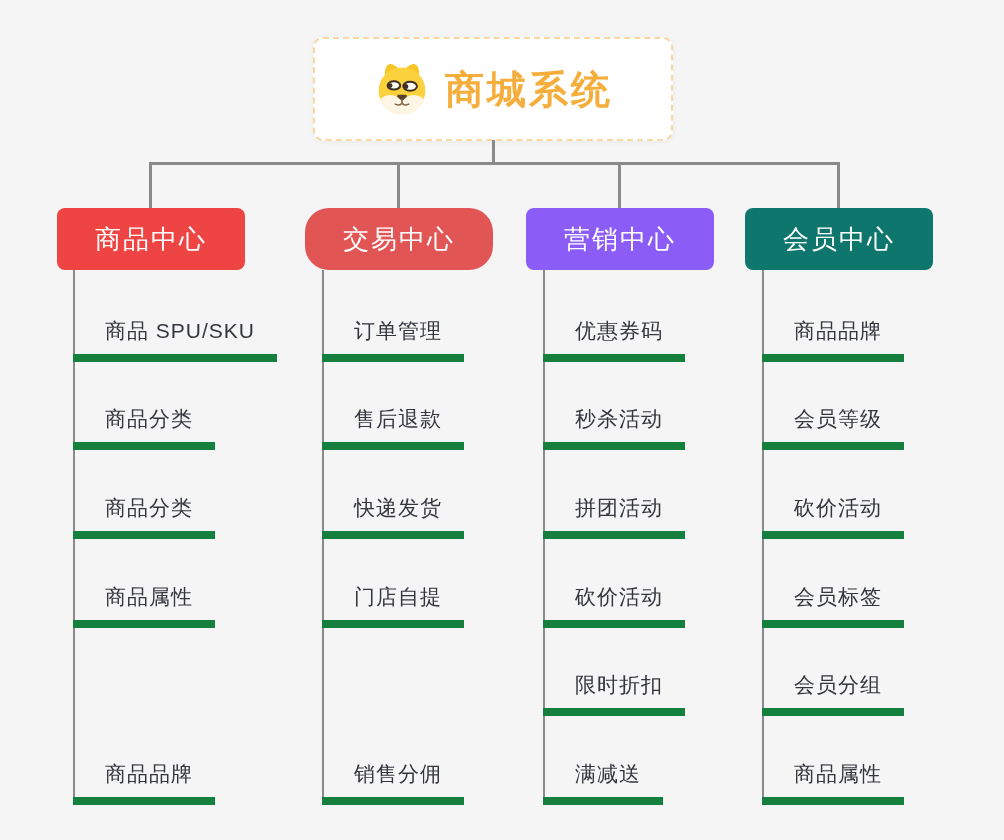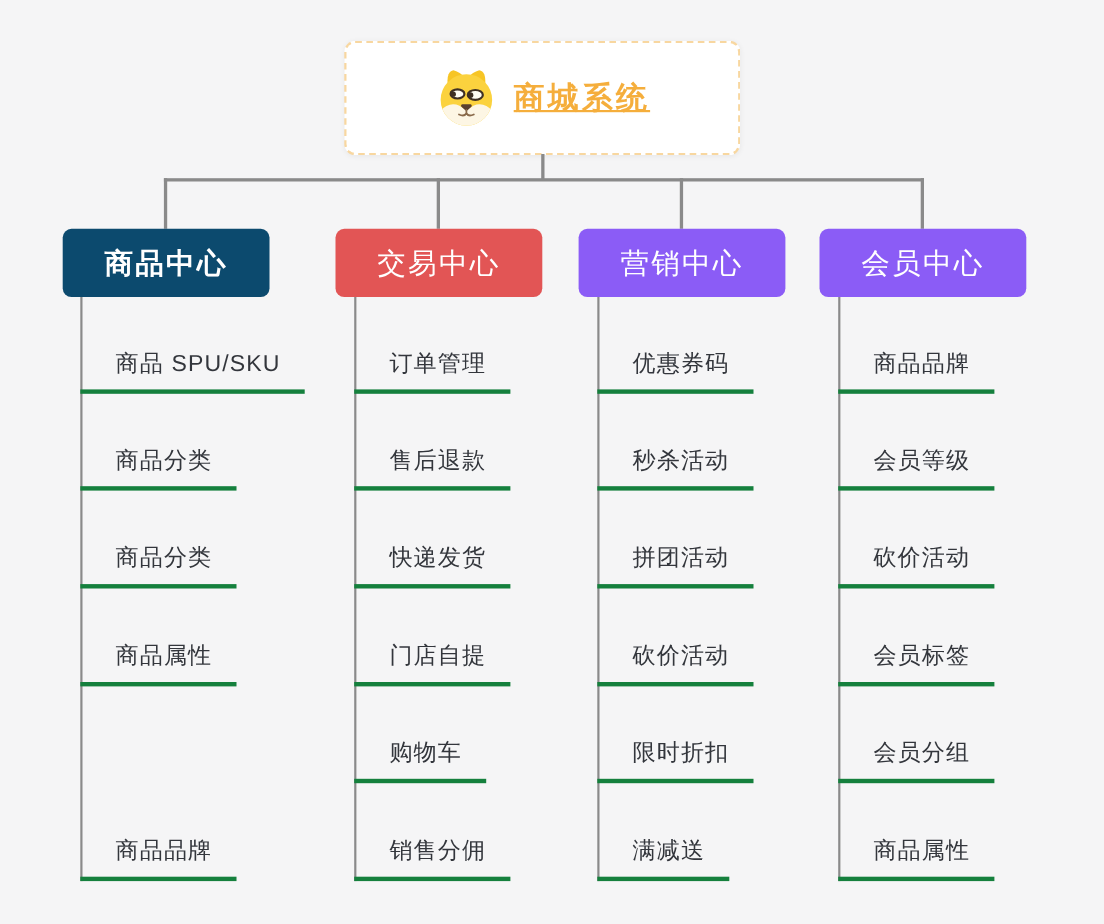--- a/index.html
+++ b/index.html
@@ -5,21 +5,21 @@
   html,body{margin:0;padding:0;}
   body{font-family:"Liberation Sans","DejaVu Sans",sans-serif;}
   .canvas{position:relative;width:1004px;height:840px;overflow:hidden;}
 
   
   .root-node{position:absolute;left:313px;top:37px;width:360px;height:104px;
     background:#ffffff;border:2px dashed #f8d7a0;border-radius:10px;
     box-sizing:border-box;display:flex;align-items:center;justify-content:center;gap:14px;
     box-shadow:0 1px 5px rgba(0,0,0,.05);cursor:pointer;}
   .root-icon{width:58px;height:54px;display:block;flex:0 0 auto;}
-  .root-title{font-size:28px;font-weight:700;letter-spacing:3px;line-height:1;text-decoration:underline;}
+  .root-title{font-size:39px;font-weight:700;letter-spacing:3px;line-height:1;}
 
   
   .line{position:absolute;background:#8a8a8a;}
   .stub-root{left:492px;top:140px;width:3px;height:24px;}
   .hline{left:149px;top:162px;width:691px;height:3px;}
   .drop{top:162px;width:3px;height:46px;}
   .drop.d0{left:149px}.drop.d1{left:397px}.drop.d2{left:618px}.drop.d3{left:837px}
 
   
   .branch{position:absolute;top:208px;width:188px;height:62px;border-radius:8px;
@@ -27,21 +27,21 @@
     display:flex;align-items:center;justify-content:center;cursor:pointer;}
   .b0{left:57px}.b1{left:305px}.b2{left:526px}.b3{left:745px}
 
   
   .colline{position:absolute;top:270px;width:2px;height:531px;}
   .colline.c0{left:73px}.colline.c1{left:322px}.colline.c2{left:543px}.colline.c3{left:762px}
 
   
   .item{position:absolute;white-space:nowrap;font-size:21px;letter-spacing:1px;
     color:#33363c;line-height:26px;padding:0 22px 10px 32px;
-    border-bottom:4px solid #15803d;cursor:pointer;}
+    border-bottom:8px solid #15803d;cursor:pointer;}
   .item.c0{left:73px}.item.c1{left:322px}.item.c2{left:543px}.item.c3{left:762px}
   .r0{top:318px}.r1{top:406px}.r2{top:495px}.r3{top:584px}.r4{top:672px}.r5{top:761px}
 </style>
 </head>
 <body>
 
 <div class="canvas" style="background-color: rgb(245, 245, 246);">
 
   <div class="root-node" style="border-color: rgb(248, 215, 160);">
     <svg class="root-icon" viewBox="0 0 64 60">
@@ -66,41 +66,40 @@
     <span class="root-title" style="color: rgb(245, 174, 60);">商城系统</span>
   </div>
 
   <div class="line stub-root" style="background-color: rgb(138, 138, 138);"></div>
   <div class="line hline" style="background-color: rgb(138, 138, 138);"></div>
   <div class="line drop d0" style="background-color: rgb(138, 138, 138);"></div>
   <div class="line drop d1" style="background-color: rgb(138, 138, 138);"></div>
   <div class="line drop d2" style="background-color: rgb(138, 138, 138);"></div>
   <div class="line drop d3" style="background-color: rgb(138, 138, 138);"></div>
 
-  <div class="branch b0" style="background-color: #0c4a6e; font-weight: bold;">商品中心</div>
-  <div class="branch b1" style="background-color: rgb(226, 85, 85);">交易中心</div>
+  <div class="branch b0" style="background-color: #ef4444;">商品中心</div>
+  <div class="branch b1" style="background-color: rgb(226, 85, 85); border-radius: 24px;">交易中心</div>
   <div class="branch b2" style="background-color: #8b5cf6;">营销中心</div>
-  <div class="branch b3" style="background-color: #8b5cf6;">会员中心</div>
+  <div class="branch b3" style="background-color: #0f766e;">会员中心</div>
 
   <div class="line colline c0" style="background-color: rgb(138, 138, 138);"></div>
   <div class="line colline c1" style="background-color: rgb(138, 138, 138);"></div>
   <div class="line colline c2" style="background-color: rgb(138, 138, 138);"></div>
   <div class="line colline c3" style="background-color: rgb(138, 138, 138);"></div>
 
   <div class="item c0 r0">商品 SPU/SKU</div>
   <div class="item c0 r1">商品分类</div>
   <div class="item c0 r2">商品分类</div>
   <div class="item c0 r3">商品属性</div>
   <div class="item c0 r5">商品品牌</div>
 
   <div class="item c1 r0">订单管理</div>
   <div class="item c1 r1">售后退款</div>
   <div class="item c1 r2">快递发货</div>
   <div class="item c1 r3">门店自提</div>
-  <div class="item c1 r4">购物车</div>
   <div class="item c1 r5">销售分佣</div>
 
   <div class="item c2 r0">优惠券码</div>
   <div class="item c2 r1">秒杀活动</div>
   <div class="item c2 r2">拼团活动</div>
   <div class="item c2 r3">砍价活动</div>
   <div class="item c2 r4">限时折扣</div>
   <div class="item c2 r5">满减送</div>
 
   <div class="item c3 r0">商品品牌</div>

